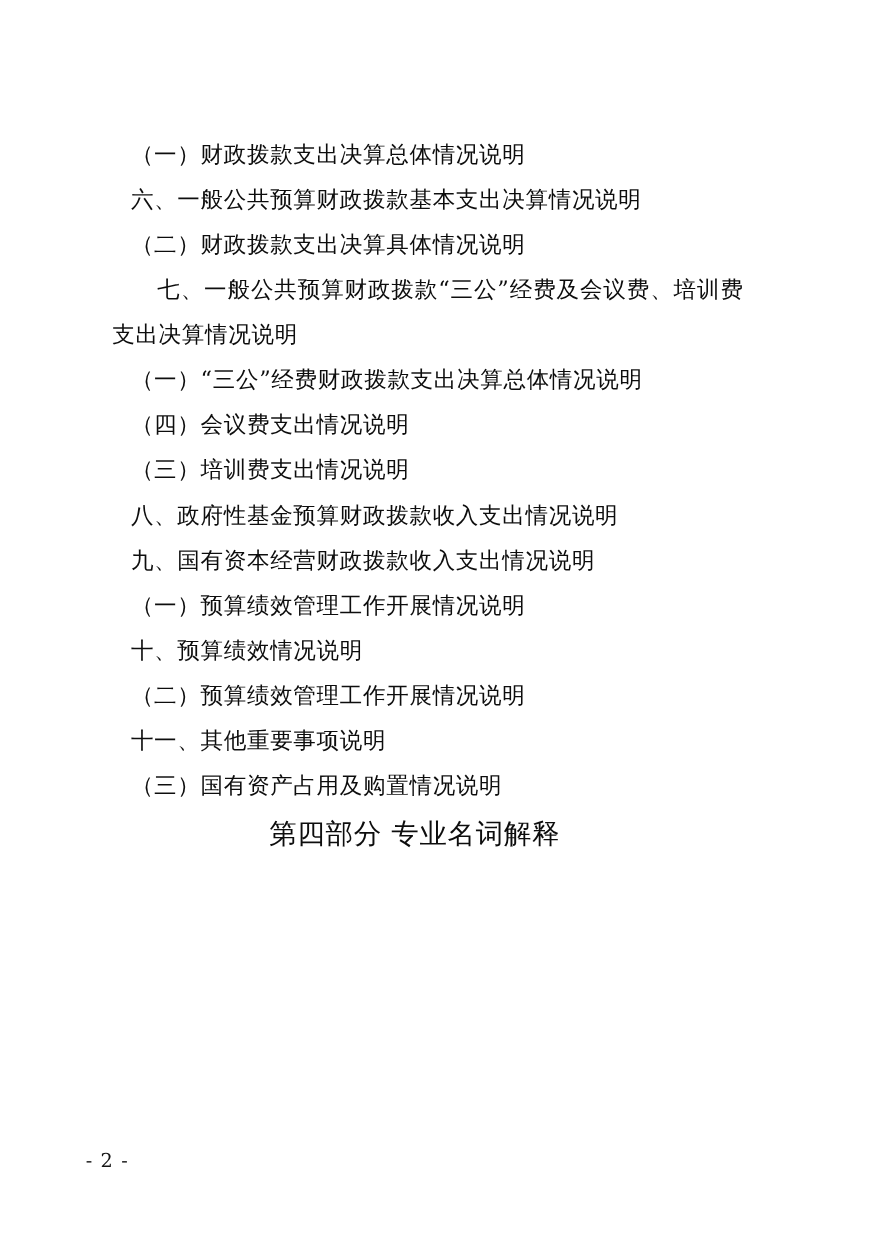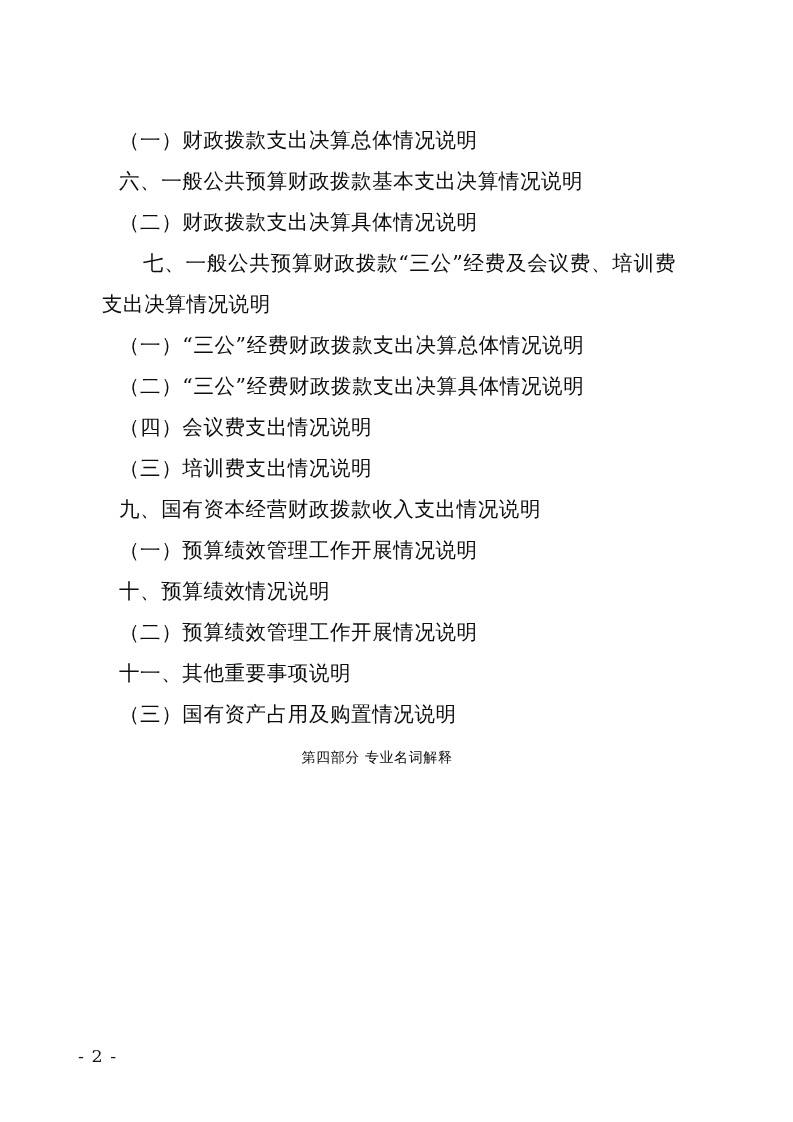--- a/index.html
+++ b/index.html
@@ -38,21 +38,21 @@
     text-justify: inter-ideograph;
   }
   .toc-line.indent-1 {
     text-indent: 2em;
   }
   .toc-line.indent-hang {
     text-indent: 2em;
     margin-left: 24px;
   }
   .part-title {
-    font-size: 14px;
+    font-size: 25px;
     line-height: 41px;
     letter-spacing: 0.6px;
     text-align: center;
     margin-top: 2px;
   }
   .footer {
     position: absolute;
     left: 78px;
     bottom: 56px;
     font-size: 17.5px;
@@ -65,23 +65,23 @@
 <body>
 
 <div class="page">
 
   <ul class="toc-list">
     <li class="toc-line indent-1">（一）财政拨款支出决算总体情况说明</li>
     <li class="toc-line indent-1">六、一般公共预算财政拨款基本支出决算情况说明</li>
     <li class="toc-line indent-1">（二）财政拨款支出决算具体情况说明</li>
     <li class="toc-line indent-hang">七、一般公共预算财政拨款“三公”经费及会议费、培训费支出决算情况说明</li>
     <li class="toc-line indent-1">（一）“三公”经费财政拨款支出决算总体情况说明</li>
-    <li class="toc-line indent-1">（二）“三公”经费财政拨款支出决算具体情况说明</li>
     <li class="toc-line indent-1">（四）会议费支出情况说明</li>
     <li class="toc-line indent-1">（三）培训费支出情况说明</li>
+    <li class="toc-line indent-1">八、政府性基金预算财政拨款收入支出情况说明</li>
     <li class="toc-line indent-1">九、国有资本经营财政拨款收入支出情况说明</li>
     <li class="toc-line indent-1">（一）预算绩效管理工作开展情况说明</li>
     <li class="toc-line indent-1">十、预算绩效情况说明</li>
     <li class="toc-line indent-1">（二）预算绩效管理工作开展情况说明</li>
     <li class="toc-line indent-1">十一、其他重要事项说明</li>
     <li class="toc-line indent-1">（三）国有资产占用及购置情况说明</li>
   </ul>
 
   <div class="part-title">第四部分  专业名词解释</div>
 

